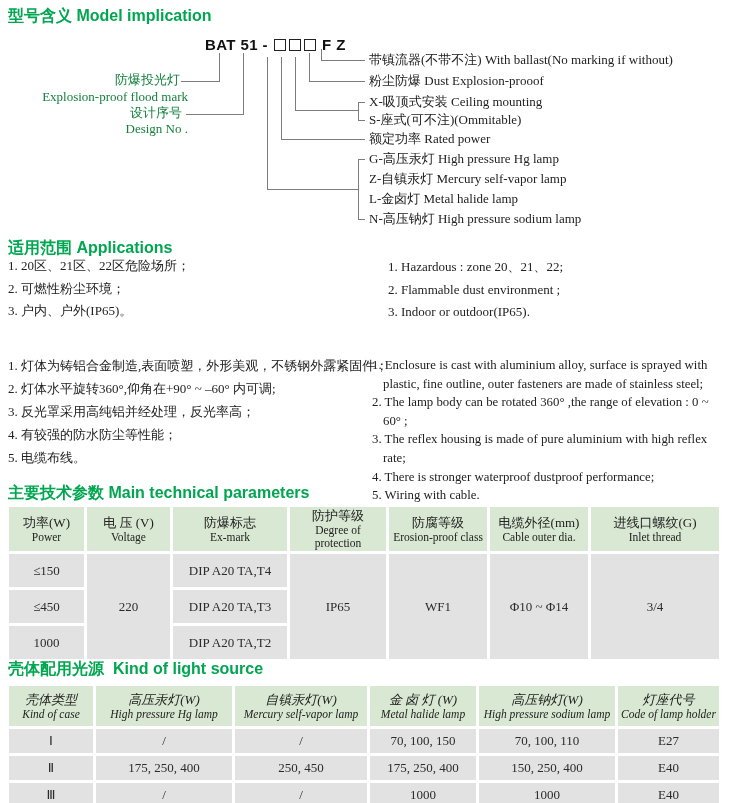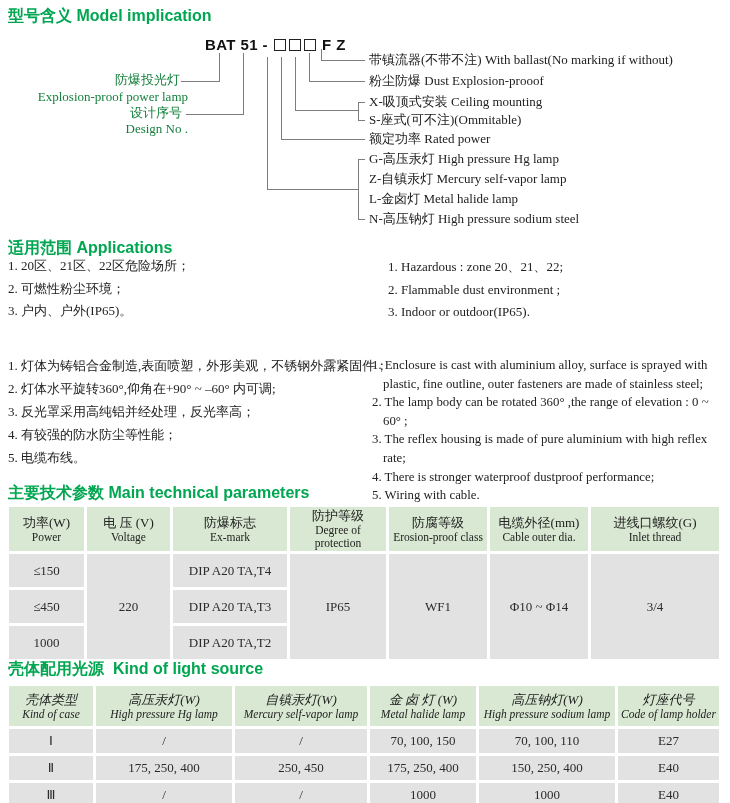--- a/index.html
+++ b/index.html
@@ -42,33 +42,33 @@
 <body>
 
 <div class="page">
 
   <h2 class="sec" style="top:6px">型号含义 Model implication</h2>
 
   <div class="diagram">
     <div class="model-code"><span>BAT 51 - </span><span class="box"></span><span class="box"></span><span class="box"></span><span> F Z</span></div>
 
     <div class="llab" style="left:8px;top:73px;width:172px">防爆投光灯</div>
-    <div class="llab" style="left:8px;top:90px;width:180px">Explosion-proof power lamp</div>
+    <div class="llab" style="left:8px;top:90px;width:180px">Explosion-proof flood mark</div>
     <div class="llab" style="left:8px;top:106px;width:174px">设计序号</div>
     <div class="llab" style="left:8px;top:122px;width:180px">Design No .</div>
 
     <div class="callout" style="top:53px">带镇流器(不带不注) With ballast(No marking if without)</div>
     <div class="callout" style="top:74px">粉尘防爆 Dust Explosion-prooof</div>
     <div class="callout" style="top:95px">X-吸顶式安装 Ceiling mounting</div>
     <div class="callout" style="top:113px">S-座式(可不注)(Ommitable)</div>
     <div class="callout" style="top:132px">额定功率 Rated power</div>
     <div class="callout" style="top:152px">G-高压汞灯 High pressure Hg lamp</div>
     <div class="callout" style="top:172px">Z-自镇汞灯 Mercury self-vapor lamp</div>
     <div class="callout" style="top:192px">L-金卤灯 Metal halide lamp</div>
-    <div class="callout" style="top:212px">N-高压钠灯  High pressure sodium steel</div>
+    <div class="callout" style="top:212px">N-高压钠灯  High pressure sodium lamp</div>
 
     <div class="ln" style="left:219px;top:53px;width:1px;height:28px"></div>
     <div class="ln" style="left:181px;top:81px;width:39px;height:1px"></div>
     <div class="ln" style="left:243px;top:53px;width:1px;height:61px"></div>
     <div class="ln" style="left:186px;top:114px;width:58px;height:1px"></div>
     <div class="ln" style="left:267px;top:57px;width:1px;height:132px"></div>
     <div class="ln" style="left:267px;top:189px;width:91px;height:1px"></div>
     <div class="ln" style="left:281px;top:57px;width:1px;height:82px"></div>
     <div class="ln" style="left:281px;top:139px;width:84px;height:1px"></div>
     <div class="ln" style="left:295px;top:57px;width:1px;height:53px"></div>

